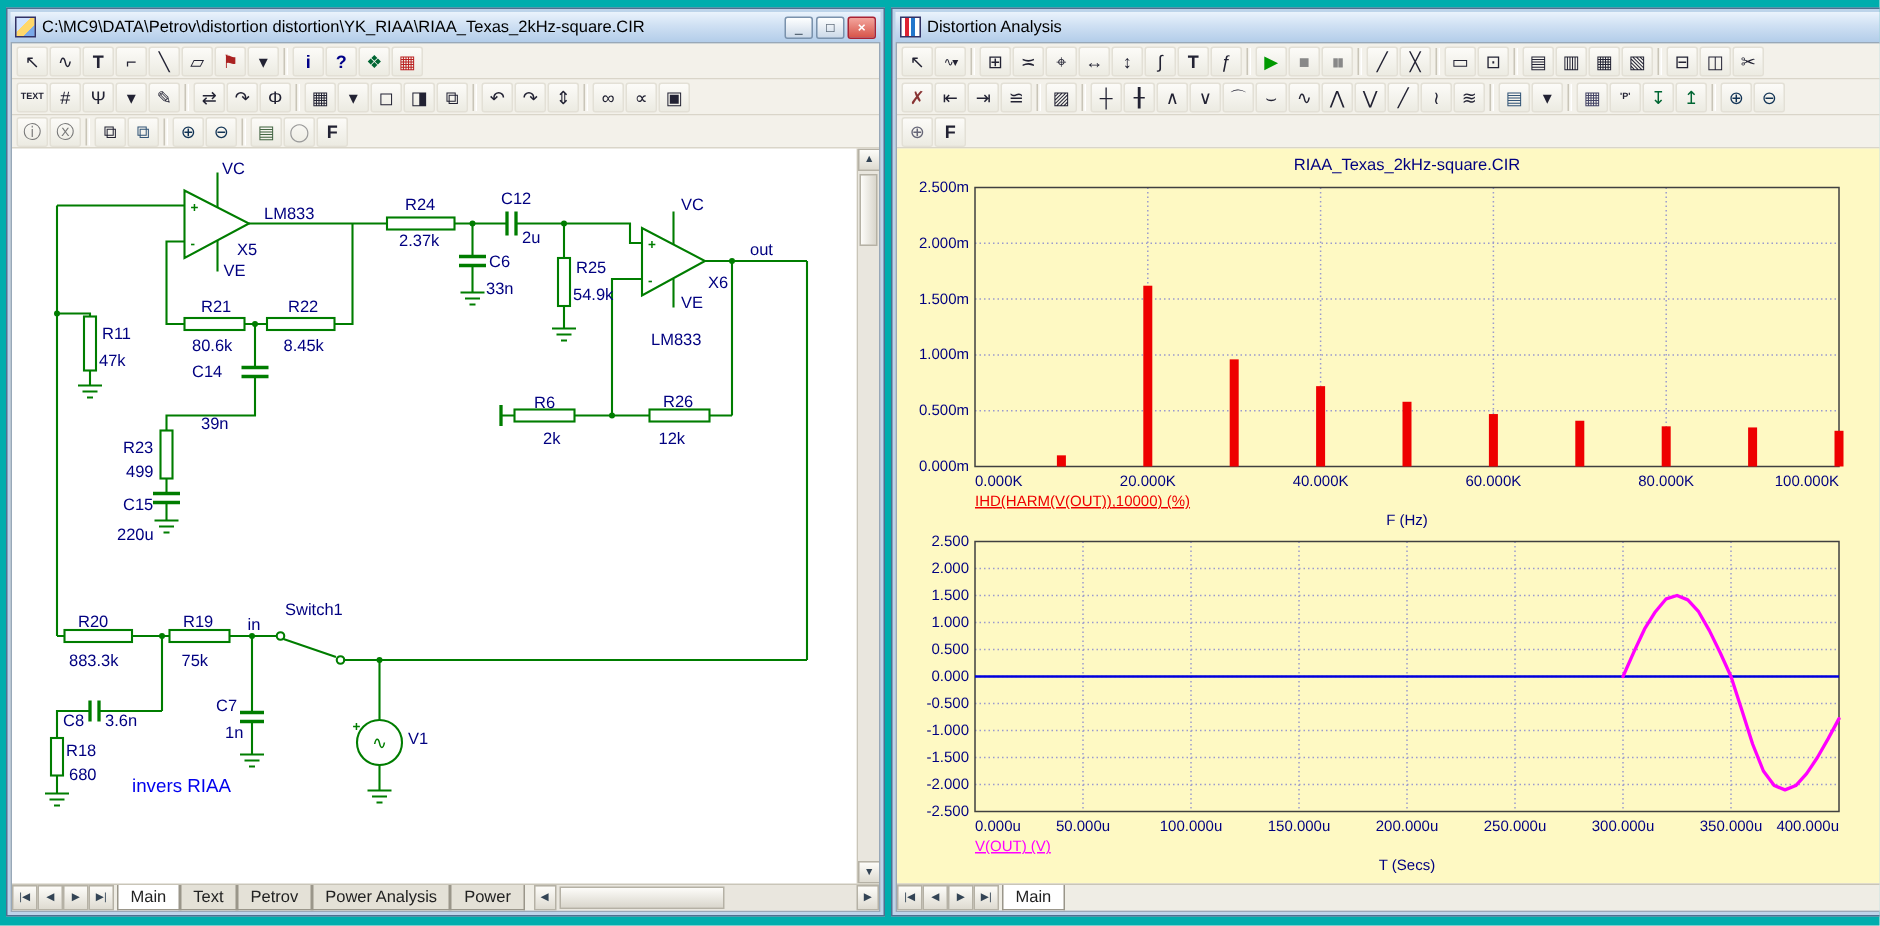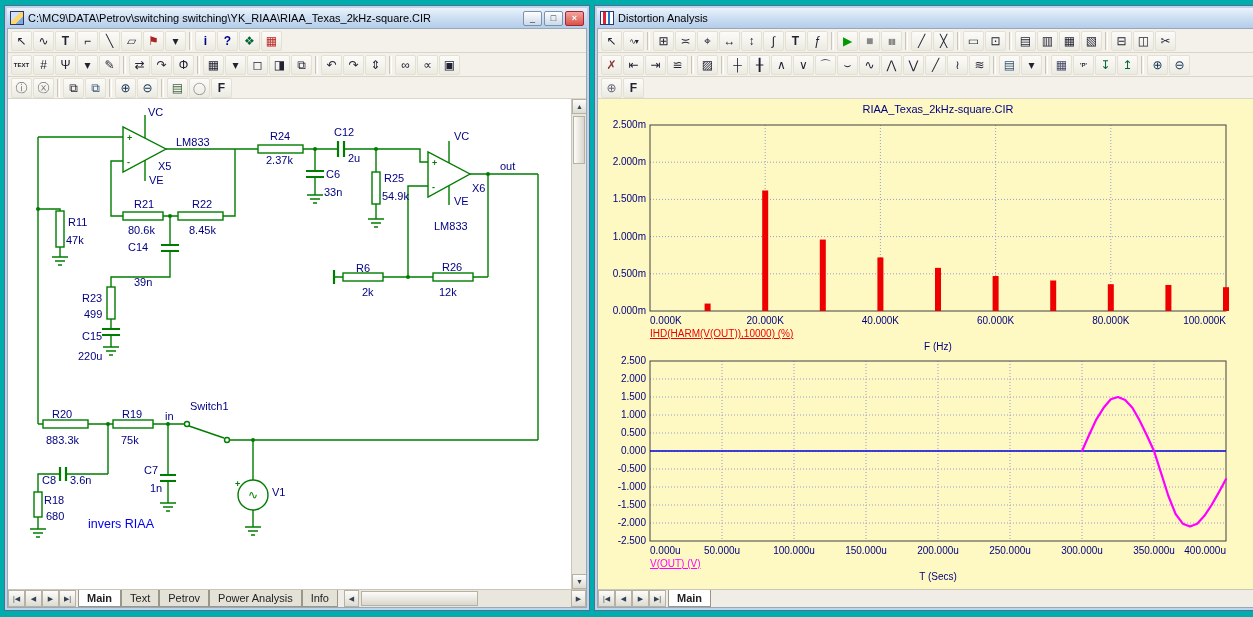--- a/index.html
+++ b/index.html
@@ -40,21 +40,21 @@
   .vscroll{width:15px;background:#e9e6de;border-left:1px solid #c9c5b8;display:flex;flex-direction:column}
   .sbtn{width:15px;height:15px;font-size:7px;line-height:14px;text-align:center;color:#345;
         border:1px solid #b5b1a5;background:linear-gradient(#fdfcf9,#dedbd1);cursor:default;flex:0 0 auto}
   .strack{flex:1;position:relative}
   .sthumb{position:absolute;left:1px;right:1px;top:2px;height:48px;border:1px solid #b5b1a5;background:linear-gradient(90deg,#fdfcf9,#d9d6cc)}
   .bottombar{height:18px;display:flex;align-items:stretch;background:#efede5;border-top:1px solid #c9c5b8;flex:0 0 auto}
   .navgrp{display:flex}
   .navbtn{width:17px;font-size:7px;line-height:16px;text-align:center;border:1px solid #b5b1a5;background:linear-gradient(#fdfcf9,#dedbd1);color:#345;cursor:default}
   .tabgrp{display:flex;margin-left:2px}
   .tab{padding:0 8px;font-size:11px;line-height:16px;color:#222;border:1px solid #9a968a;border-top:none;background:#e4e1d7;cursor:default}
-  .tab.active{background:#fff;font-weight:bold}
+  .tab.active{background:#fff;font-weight:normal}
   .hscroll{flex:1;display:flex;margin-left:6px;background:#e9e6de}
   .hscroll .sbtn{height:17px;line-height:16px}
   .hscroll .strack{height:17px}
   .hthumb{position:absolute;top:1px;bottom:1px;left:2px;width:55%;border:1px solid #b5b1a5;background:linear-gradient(#fdfcf9,#d9d6cc)}
   .charts{flex:1;background:#fef9c3;overflow:hidden;padding:0 0 0 2px}
   .charts svg{display:block}
   .grid line{stroke:#9a9ace;stroke-width:1;stroke-dasharray:1 2}
   .pbox{fill:none;stroke:#404040;stroke-width:1}
   .tick{font-size:10px;fill:#000080}
   .ctitle{font-size:11px;fill:#000080}
@@ -63,21 +63,21 @@
   .fillr{flex:1}
 </style>
 </head>
 <body style="--wire: #007d00; --slabel: #000080; --caption: #0000ee;">
 
 <div class="desktop">
 
   <section class="window left">
     <div class="titlebar">
       <span class="app-icon"></span>
-      <span class="title">C:\MC9\DATA\Petrov\switching switching\YK_RIAA\RIAA_Texas_2kHz-square.CIR</span>
+      <span class="title">C:\MC9\DATA\Petrov\distortion distortion\YK_RIAA\RIAA_Texas_2kHz-square.CIR</span>
       <span class="capgrp" id="lw-caps">
           <span class="cap-btn">_</span>
           <span class="cap-btn">□</span>
           <span class="cap-btn close">×</span>
         </span>
     </div>
     <div class="win-body">
       <div class="toolbar" id="lw-tb1">
           <span class="tbtn">↖</span>
           <span class="tbtn">∿</span>
@@ -296,21 +296,21 @@
             <span class="navbtn">|◀</span>
             <span class="navbtn">◀</span>
             <span class="navbtn">▶</span>
             <span class="navbtn">▶|</span>
           </span>
         <span class="tabgrp" id="lw-tabs">
             <span class="tab active">Main</span>
             <span class="tab">Text</span>
             <span class="tab">Petrov</span>
             <span class="tab">Power Analysis</span>
-            <span class="tab">Info</span>
+            <span class="tab">Power</span>
           </span>
         <div class="hscroll">
           <span class="sbtn">◀</span>
           <div class="strack">
             <div class="hthumb"></div>
           </div>
           <span class="sbtn">▶</span>
         </div>
       </div>
     </div>

